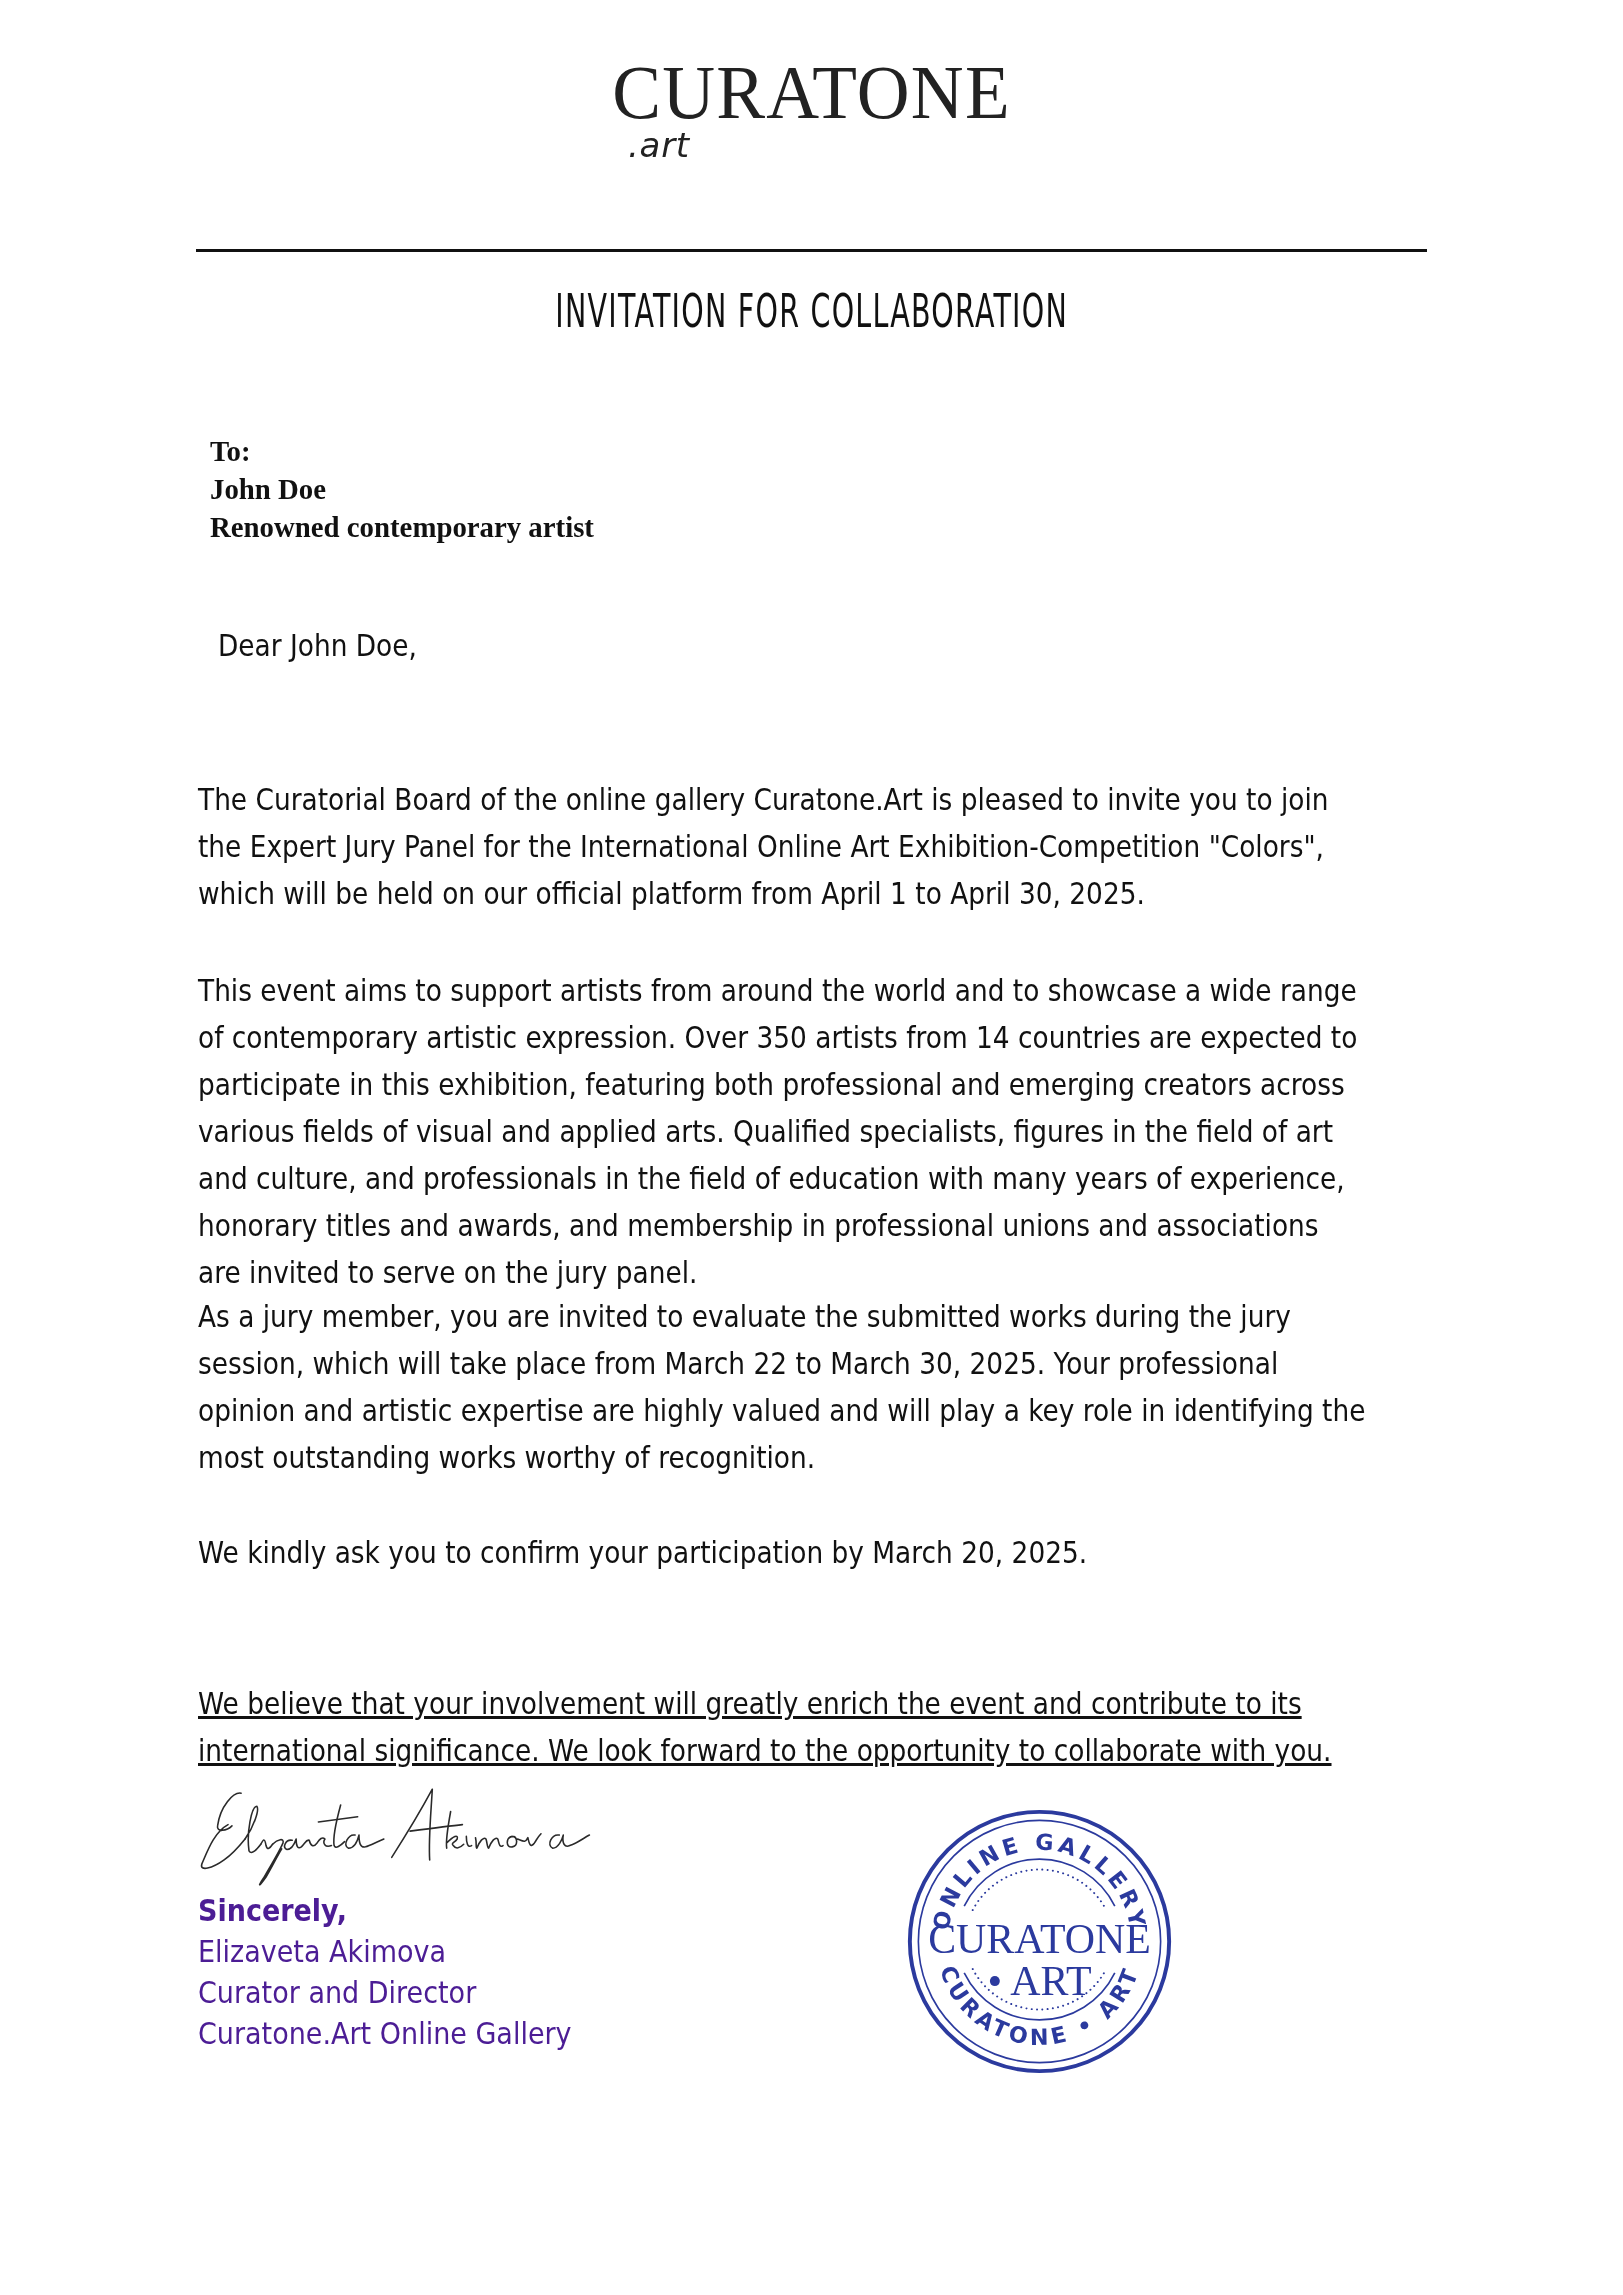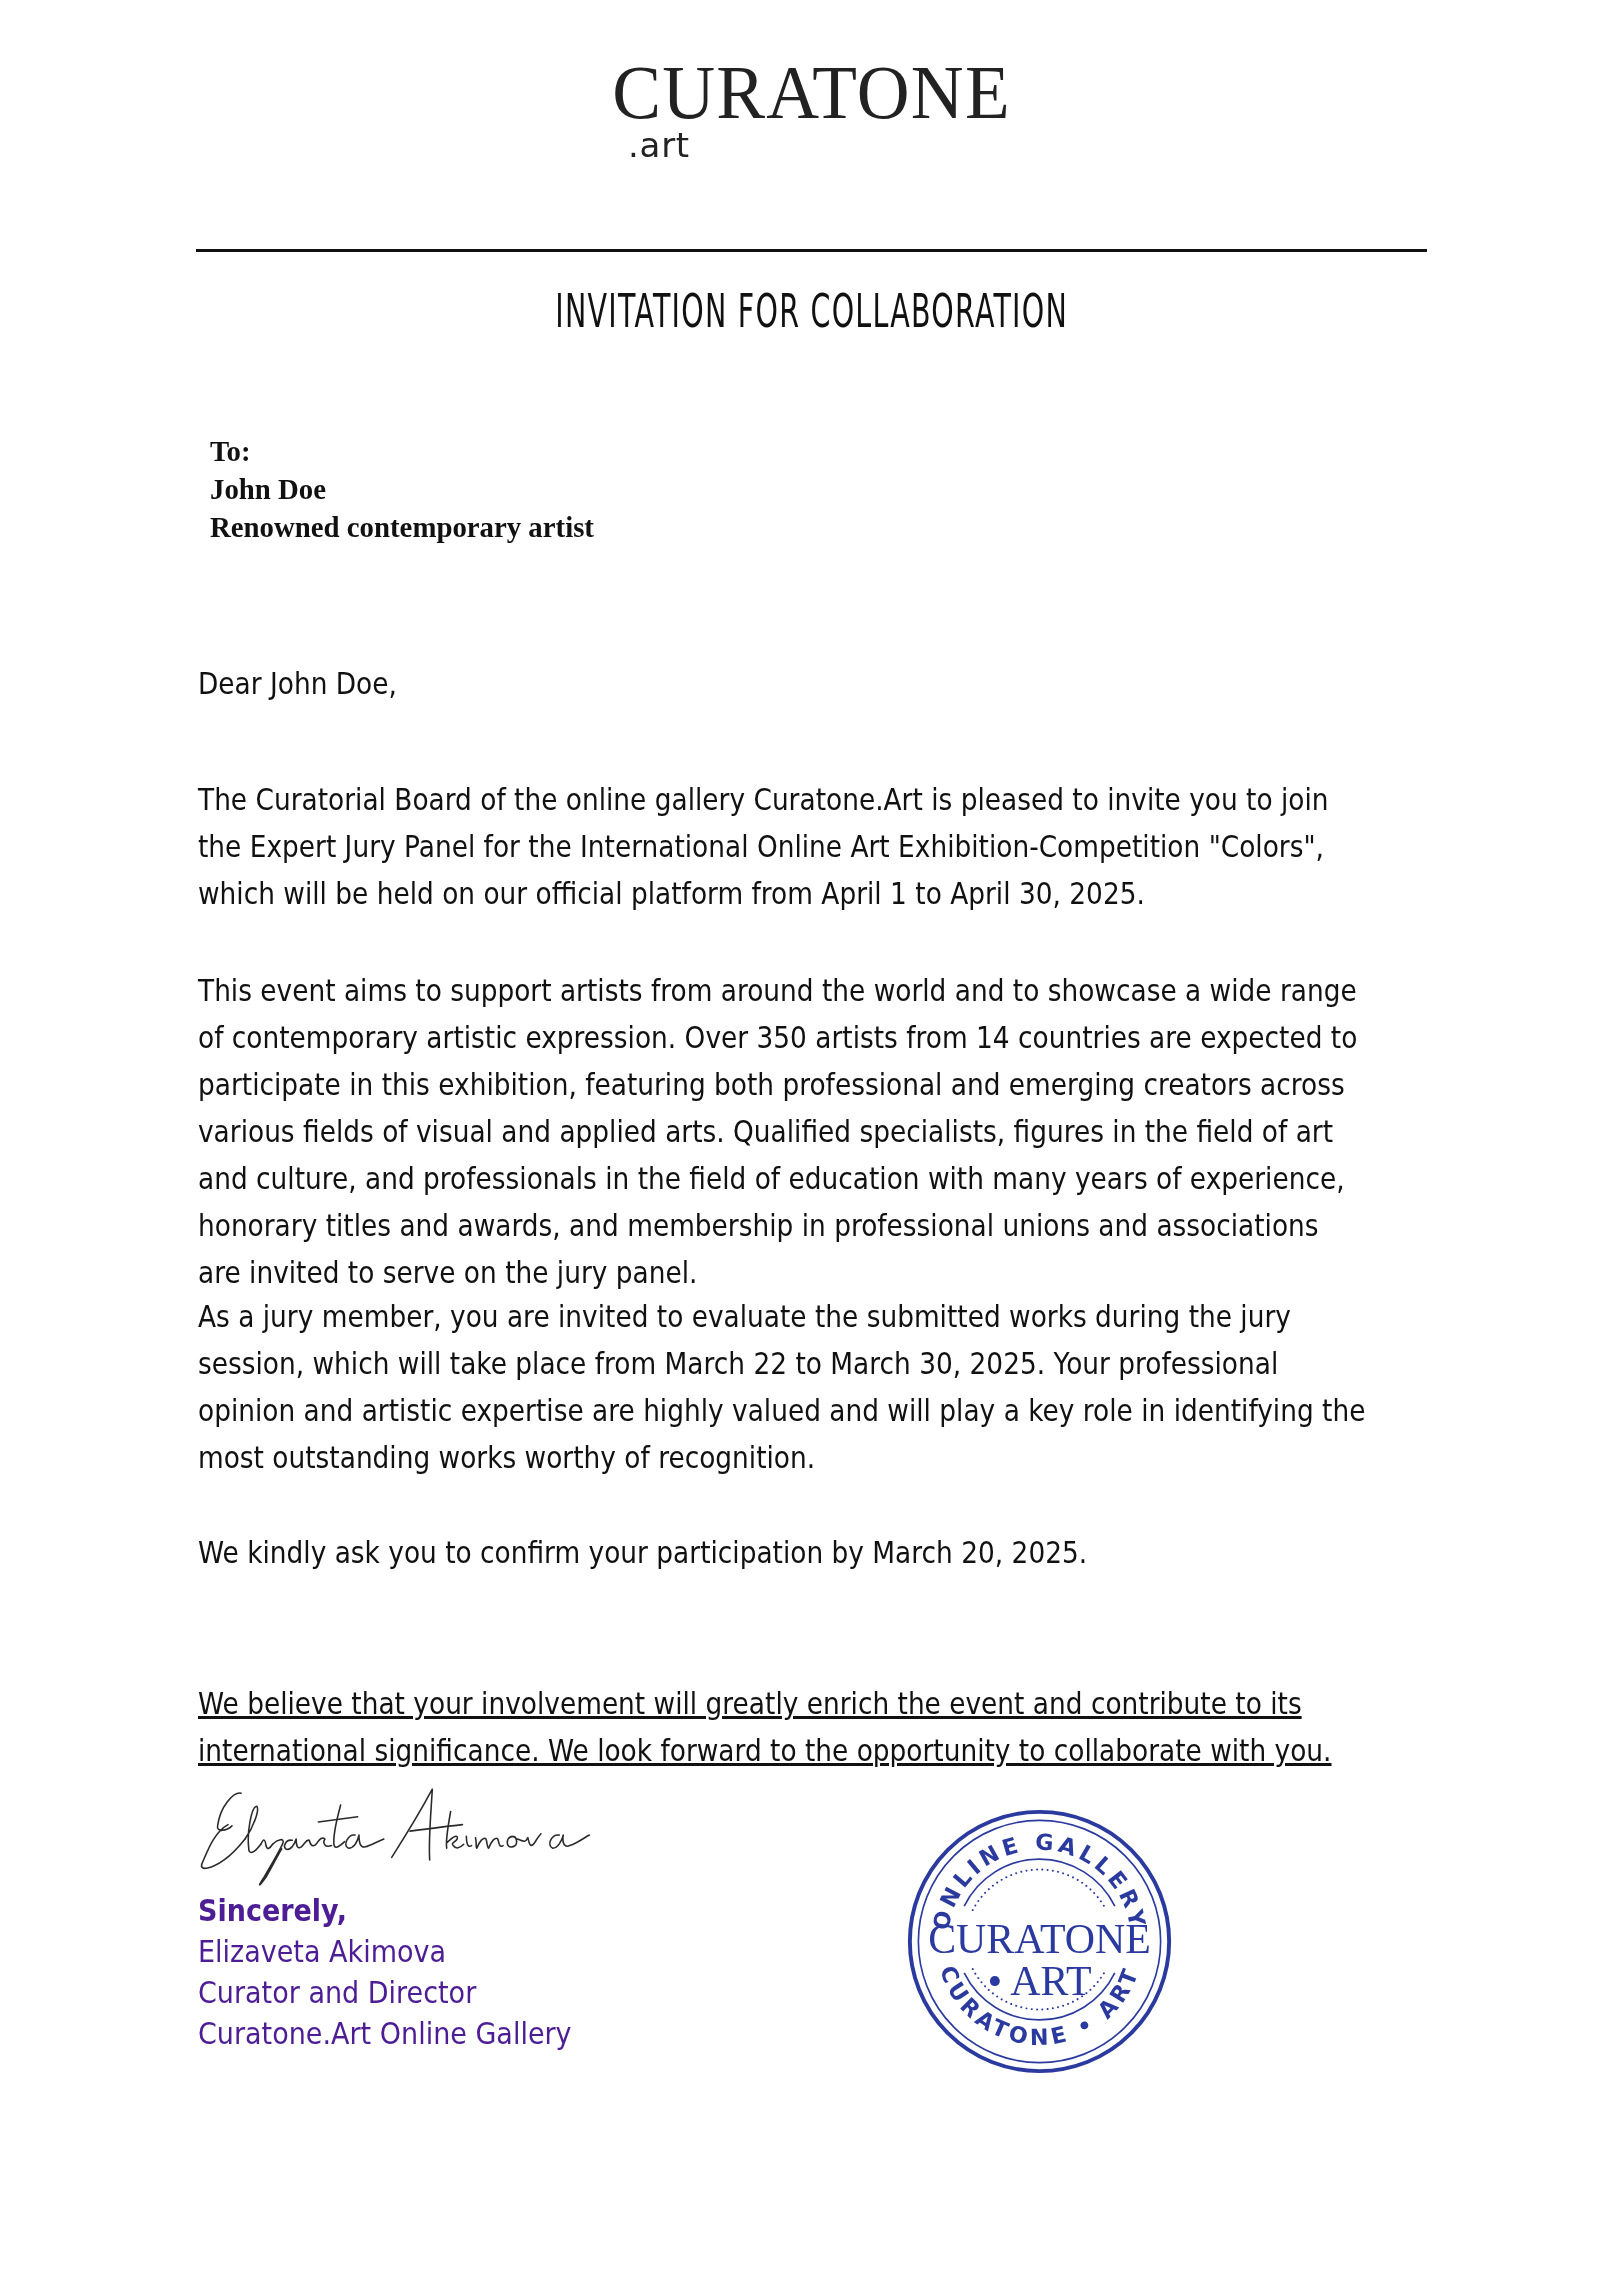--- a/index.html
+++ b/index.html
@@ -9,20 +9,21 @@
   
   .logo-main {
     left: 0; width: 1623px; top: 54px; text-align: center;
     font-family: "Liberation Serif", serif; font-size: 77px; letter-spacing: 1.3px;
     color: #222; line-height: 1; transform: scaleX(0.95);
   }
   .logo-sub {
     left: 0; width: 1318px; top: 128px; text-align: center;
     font-family: "DejaVu Sans", sans-serif; font-size: 34px; color: #222; line-height: 1;
     letter-spacing: 0.7px;
+    font-style: italic;
   }
 
   .rule { left: 196px; top: 249px; width: 1231px; height: 3.3px; background: #111; }
 
   .doc-title {
     left: 0; width: 1623px; top: 288px; text-align: center;
     font-family: "DejaVu Sans", sans-serif; font-weight: normal;
     font-size: 46px; letter-spacing: 2px; color: #111; line-height: 1;
     transform: scaleX(0.62); transform-origin: 812px 0;
   }
@@ -34,21 +35,21 @@
     margin-left: 12px;
   }
   .recipient div { transform: scaleX(0.96); transform-origin: left; }
 
   .body-text {
     left: 198px; width: 1231px;
     font-family: "DejaVu Sans", sans-serif; font-size: 30px; line-height: 47px; color: #111;
   }
   .body-text .line { white-space: nowrap; transform: scaleX(0.88); transform-origin: left; display: block; }
 
-  .greeting { top: 660px; }
+  .greeting { top: 622px; margin-left: 20px; }
   .p1 { top: 728px; margin-top: 48px; }
   .p2 { top: 967px; }
   .p3 { top: 1293px; }
   .p4 { top: 1529px; }
   .p5 { top: 1680px; text-decoration: underline; }
 
   .signature { left: 194px; top: 1780px; width: 419px; height: 118px; }
 
   .closing {
     left: 198px; top: 1890px;

